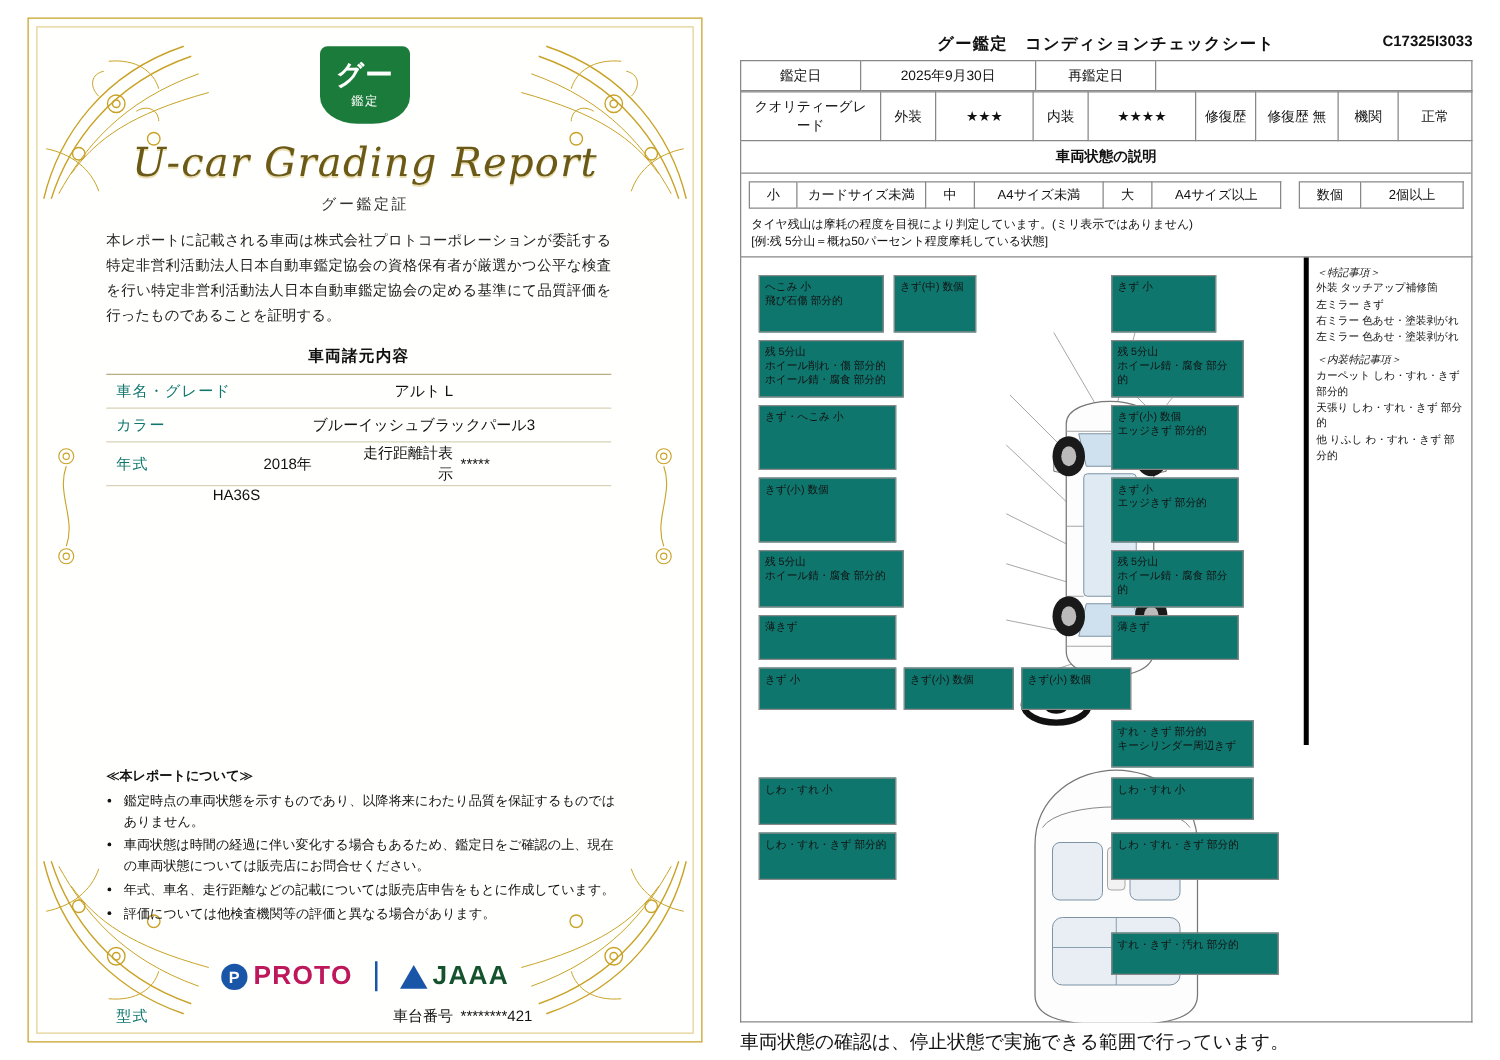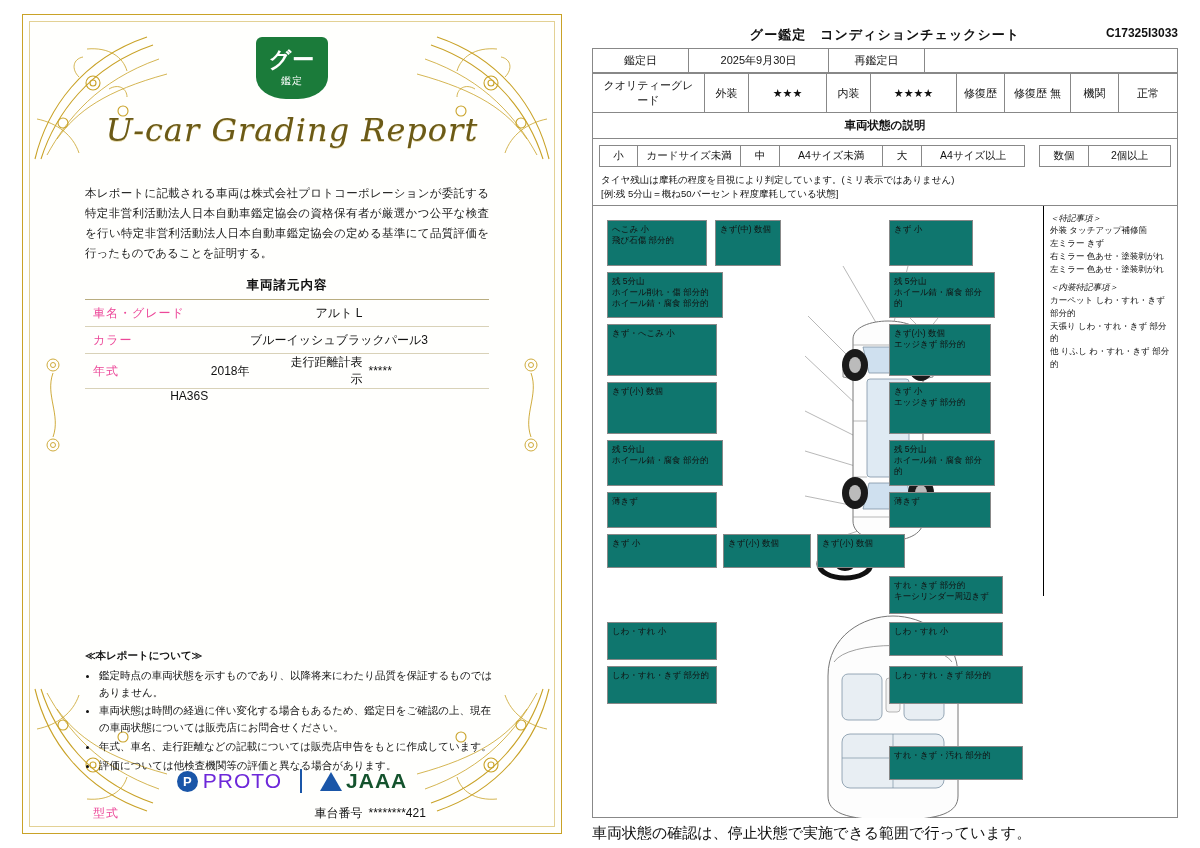--- a/index.html
+++ b/index.html
@@ -101,31 +101,31 @@
     display: flex;
     align-items: center;
     border-top: 1px solid #d9d2b8;
     min-height: 27px;
     font-size: 12px;
   }
   .row.first { border-top: 1px solid #b9ad80; }
   .row .lbl {
     width: 104px;
     padding-left: 8px;
-    color: #ec4899;
+    color: #0f766e;
     letter-spacing: 1px;
   }
   .row .val { flex: 1; text-align: center; }
   .row .val.left { text-align: left; }
   .row .val2 { width: 150px; text-align: left; }
   .row .sublbl { width: 96px; text-align: right; padding-right: 6px; }
 
   .notes {
     position: absolute;
-    left: 62px; top: 632px;
+    left: 62px; top: 598px;
     width: 410px;
     font-size: 10.5px;
     line-height: 1.6;
   }
   .notes .nt-head { font-weight: bold; margin-bottom: 3px; }
   .notes ul { margin: 0; padding-left: 14px; }
   .notes li { margin-bottom: 2px; }
 
   .logos {
     position: absolute;
@@ -134,21 +134,21 @@
     align-items: center;
     justify-content: center;
     gap: 18px;
   }
   .logo-proto { display: flex; align-items: center; gap: 5px; }
   .pcircle {
     width: 21px; height: 21px; border-radius: 50%;
     background: #1a56a8; color: #fff; font-weight: bold;
     font-size: 13px; display: flex; align-items: center; justify-content: center;
   }
-  .ptext { font-size: 21px; font-weight: normal; color: #6d28d9; letter-spacing: 1px; text-align: right; }
+  .ptext { font-size: 21px; font-weight: bold; color: #be185d; letter-spacing: 1px; text-align: right; }
   .divider-v { width: 2px; height: 24px; background: #1a56a8; }
   .jaaa { display:flex; align-items:center; gap:4px;}
   .jtri { width: 0; height: 0; border-left: 11px solid transparent; border-right: 11px solid transparent; border-bottom: 19px solid #1a56a8;}
   .jtext { font-size: 21px; font-weight: bold; color: #14532d; letter-spacing: 1px; }
 
   
   .right {
     position: relative;
     width: 620px; height: 848px;
     padding: 26px 22px 10px 12px;
@@ -182,21 +182,21 @@
     position: relative;
     border: 1px solid #888;
     border-top: none;
     height: 612px;
   }
   .memo-box {
     position: absolute;
     right: 0; top: 0;
     width: 134px;
     height: 390px;
-    border-left: 1px solid #000000;
+    border-left: 4px solid #000000;
     padding: 6px 6px;
     font-size: 8.5px;
     line-height: 1.5;
   }
   .memo-box .mh { font-style: italic; }
   .cbox {
     position: absolute;
     border: 1px solid #888;
     font-size: 8.5px;
     line-height: 1.35;
@@ -310,20 +310,21 @@
       </div>
 
       <div class="goo-badge">
         <div class="shield">
           <div class="g1">グー</div>
           <div class="g2">鑑定</div>
         </div>
       </div>
 
       <div class="cert-title">U-car Grading Report</div>
+      <div class="cert-sub">グー鑑定証</div>
 
       <div class="intro">本レポートに記載される車両は株式会社プロトコーポレーションが委託する特定非営利活動法人日本自動車鑑定協会の資格保有者が厳選かつ公平な検査を行い特定非営利活動法人日本自動車鑑定協会の定める基準にて品質評価を行ったものであることを証明する。</div>
 
       <div class="spec">
         <div class="sec-title">車両諸元内容</div>
 
         <div class="row first">
           <div class="lbl">車名・グレード</div>
           <div class="val">アルト L</div>
         </div>

